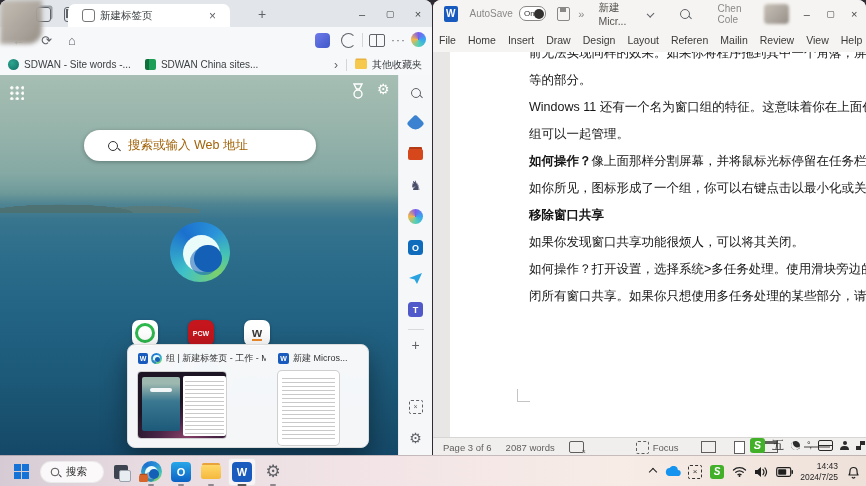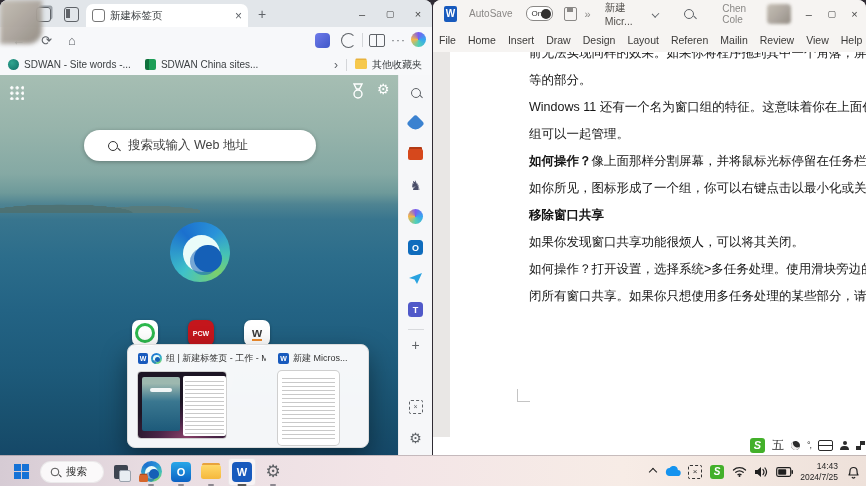--- a/index.html
+++ b/index.html
@@ -3,39 +3,39 @@
 <meta charset="utf-8">
 <style>
   html,body{margin:0;padding:0;}
   body{background:#2f2b33;font-family:"Liberation Sans","DejaVu Sans",sans-serif;-webkit-font-smoothing:antialiased;}
   .screen{position:relative;width:866px;height:486px;overflow:hidden;background:#2f2b33;}
   .abs{position:absolute;}
   .flex{display:flex;align-items:center;}
   
   .edge-win{left:0;top:0;width:432px;height:455px;border-radius:8px 8px 0 0;background:#e7eaee;overflow:hidden;}
   .tabstrip{left:0;top:0;width:432px;height:27px;background:#e2e6ea;}
-  .tab-active{left:86px;top:4px;width:162px;height:23px;background:#fff;border-radius:7px 7px 0 0;display:flex;align-items:center;padding:0 6px;box-sizing:border-box;}
+  .tab-active{left:68px;top:4px;width:162px;height:23px;background:#fff;border-radius:7px 7px 0 0;display:flex;align-items:center;padding:0 14px;box-sizing:border-box;}
   .tab-title{font-size:10.5px;color:#3c4043;margin-left:5px;flex:1;white-space:nowrap;overflow:hidden;}
   .ic-btn{color:#5f6368;font-size:12px;line-height:1;cursor:default;}
   .winctl{font-size:11px;color:#444;width:28px;text-align:center;}
   .edge-toolbar{left:0;top:27px;width:432px;height:27px;background:#f7f8fa;display:flex;align-items:center;}
   .addrbar{left:92px;top:30px;width:212px;height:21px;background:#eff1f4;border:1px solid #e3e5e8;border-radius:11px;display:flex;align-items:center;padding:0 7px;box-sizing:border-box;}
   .addr-text{font-size:10.5px;color:#5f6368;margin-left:6px;flex:1;white-space:nowrap;overflow:hidden;}
   .bookmarks{left:0;top:54px;width:432px;height:21px;background:#f7f8fa;border-bottom:1px solid #e2e4e7;display:flex;align-items:center;font-size:10px;color:#3c4043;}
   .mag{width:8px;height:8px;border:1.4px solid #5f6368;border-radius:50%;position:relative;flex:none;}
   .mag::after{content:'';position:absolute;width:4px;height:1.4px;background:#5f6368;transform:rotate(45deg);right:-3.5px;bottom:-1px;}
   .mag.dark{border-color:#333;}.mag.dark::after{background:#333;}
   .chev{width:5px;height:5px;border-right:1.3px solid #5f6368;border-bottom:1.3px solid #5f6368;transform:rotate(45deg);display:inline-block;}
   
   .ntp{left:0;top:75px;width:399px;height:380px;overflow:hidden;
     background:linear-gradient(180deg,#a6beb3 0%,#97b4ab 14%,#85a9a4 26%,#6e9a9a 31%,#4f8492 34%,#38758e 38%,#2c6d8b 48%,#236384 62%,#1d5a7a 78%,#184f6d 92%,#154868 100%);}
   .ntp-hills{left:0;top:124px;width:200px;height:14px;background:radial-gradient(60% 100% at 30% 100%,#4f6f6d 60%,transparent 61%),radial-gradient(50% 90% at 75% 100%,#5b7a78 55%,transparent 56%);opacity:.8;}
   .waffle{width:15px;height:15px;background:radial-gradient(circle,#fff 1.4px,transparent 1.6px);background-size:5.5px 5.5px;}
   .ntp-pill{left:84px;top:55px;width:232px;height:31px;background:#fff;border-radius:16px;box-shadow:0 1px 4px rgba(0,0,0,.3);display:flex;align-items:center;padding:0 14px;box-sizing:border-box;}
-  .ntp-pill span{font-size:12.5px;color:#404040;margin-left:10px;}
+  .ntp-pill span{font-size:12.5px;color:#a16207;margin-left:10px;}
   
   .elogo{border-radius:50%;position:relative;overflow:hidden;background:conic-gradient(from 140deg,#7ad06d,#3fc1c9 22%,#1b70ce 50%,#2a93d9 72%,#46c3b4 88%,#7ad06d);}
   .elogo::before{content:'';position:absolute;width:62%;height:62%;left:21%;top:22%;border-radius:50%;background:#eafcf9;}
   .elogo::after{content:'';position:absolute;width:46%;height:46%;left:40%;top:38%;border-radius:50%;background:#1560b7;box-shadow:-4px 3px 0 0 rgba(21,96,183,.55);}
   .shortcut{width:26px;height:26px;border-radius:7px;background:#fff;box-shadow:0 1px 3px rgba(0,0,0,.35);display:flex;align-items:center;justify-content:center;}
   
   .popup{left:127px;top:269px;width:240px;height:102px;background:rgba(252,252,253,.97);border:1px solid #dcdcdc;border-radius:8px;box-shadow:0 10px 26px rgba(0,0,0,.4);}
   .thumb-lines{background:repeating-linear-gradient(180deg,#fff 0 3px,#c9c9c9 3px 4px);}
   .mini-word{background:#185abd;color:#fff;font-weight:bold;border-radius:2px;display:flex;align-items:center;justify-content:center;}
   
@@ -213,21 +213,21 @@
     </div>
 
     <div class="abs blur-patch" style="left:0;top:0;width:42px;height:44px;border-radius:0 0 14px 0;"></div>
   </div>
 
   <div class="abs word-win">
 
     <div class="abs word-title">
       <span class="mini-word" style="width:16px;height:16px;font-size:10px;margin-left:11px;">W</span>
       <span style="margin-left:12px;color:#8a8886;text-align:center;">AutoSave</span>
-      <span class="toggle" style="margin-left:14px;">
+      <span class="toggle" style="margin-left:6px;">
           <b>On</b>
           <i></i>
         </span>
       <span style="margin-left:11px;width:13px;height:12px;border:1.3px solid #8a8886;border-radius:2px;position:relative;">
           <i class="abs" style="left:2px;top:0;width:6px;height:4px;background:#8a8886;"></i>
         </span>
       <span style="margin-left:8px;color:#8a8886;font-size:11px;">»</span>
       <span style="margin-left:14px;color:#55524f;font-size:10.5px;">新建 Micr...</span>
       <span class="chev" style="margin-left:6px;"></span>
       <span class="mag" style="margin-left:26px;"></span>
@@ -264,20 +264,34 @@
         <div class="dline"><b>如何操作？</b><span>像上面那样分割屏幕，并将鼠标光标停留在任务栏底部的图</span></div>
         <div class="dline"><span>如你所见，图标形成了一个组，你可以右键点击以最小化或关闭整个</span></div>
         <div class="dline"><b>移除窗口共享</b></div>
         <div class="dline"><span>如果你发现窗口共享功能很烦人，可以将其关闭。</span></div>
         <div class="dline"><span>如何操作？打开设置，选择系统&gt;多任务处理。使用滑块旁边的 Snap</span></div>
         <div class="dline"><span>闭所有窗口共享。如果你只想使用多任务处理的某些部分，请按向下</span></div>
       </div>
       <i class="abs" style="left:84px;top:337px;width:12px;height:12px;border-left:1px solid #c4c4c4;border-bottom:1px solid #c4c4c4;"></i>
     </div>
 
+    <div class="abs wstatus">
+      <span style="margin-left:10px;">Page 3 of 6</span>
+      <span style="margin-left:14px;">2087 words</span>
+      <span style="margin-left:14px;width:13px;height:10px;border:1.2px solid #605e5c;border-radius:2px;position:relative;">
+          <i class="abs" style="right:-3px;bottom:-3px;font-style:normal;font-size:7px;color:#605e5c;">×</i>
+        </span>
+      <span style="margin-left:52px;width:11px;height:11px;border:1.2px dashed #605e5c;border-radius:2px;"></span>
+      <span style="margin-left:4px;">Focus</span>
+      <span style="margin-left:22px;width:13px;height:10px;border:1.2px solid #605e5c;"></span>
+      <span style="margin-left:18px;width:9px;height:11px;border:1.2px solid #605e5c;background:#fff;"></span>
+      <span style="margin-left:18px;width:13px;height:10px;border:1.2px solid #605e5c;background:linear-gradient(180deg,#605e5c 2px,transparent 2px);"></span>
+      <span style="margin-left:16px;font-size:11px;">–</span>
+      <span style="margin-left:4px;width:26px;height:1.5px;background:#9a9896;"></span>
+    </div>
   </div>
 
   <div class="abs flex" style="left:750px;top:436px;height:18px;gap:7px;">
     <span style="width:15px;height:15px;background:#43b02a;border-radius:3px;color:#fff;font-weight:bold;font-style:italic;font-size:11px;display:flex;align-items:center;justify-content:center;">S</span>
     <span style="font-size:12px;color:#2b2b2b;">五</span>
     <span style="width:9px;height:9px;border-radius:50%;background:#2b2b2b;box-shadow:3px -1px 0 0 #f1efee inset;transform:rotate(-35deg);"></span>
     <span style="font-size:9px;color:#2b2b2b;letter-spacing:-1px;">°,</span>
     <span style="width:13px;height:9px;border:1.2px solid #2b2b2b;border-radius:2px;background:linear-gradient(180deg,transparent 4px,#2b2b2b 4px,#2b2b2b 5px,transparent 5px);"></span>
     <span style="width:9px;height:9px;position:relative;">
         <i class="abs" style="left:2.5px;top:0;width:4px;height:4px;border-radius:50%;background:#2b2b2b;"></i>

